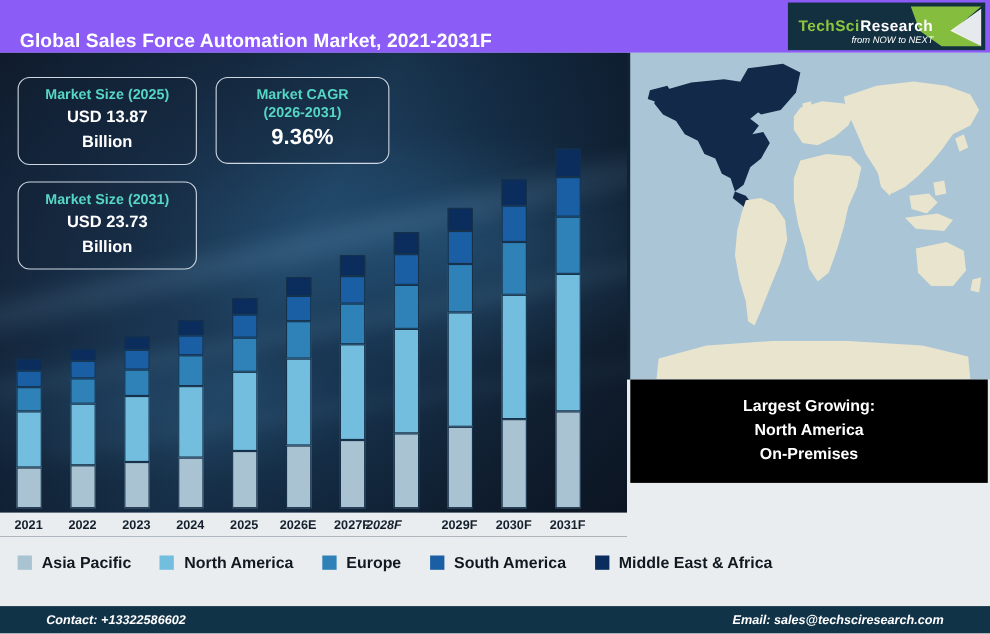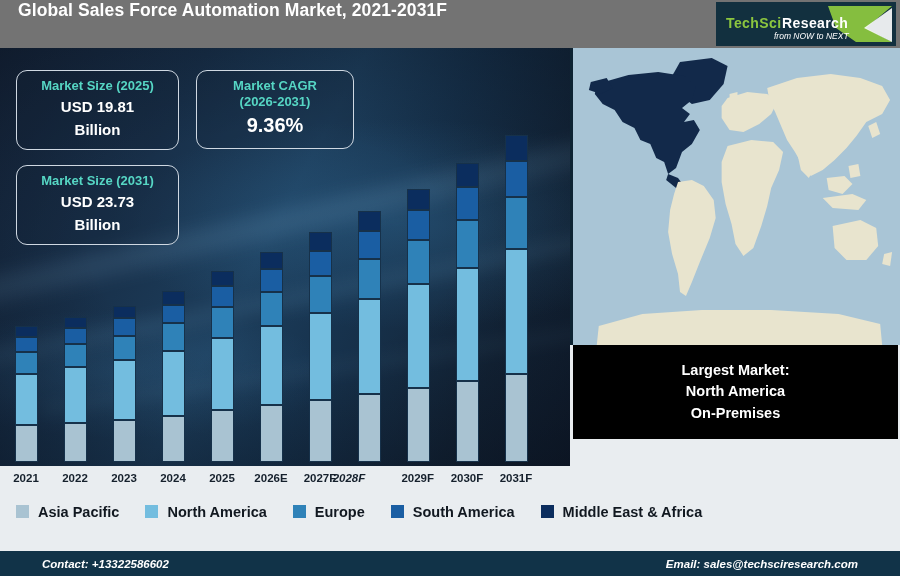--- a/index.html
+++ b/index.html
@@ -7,21 +7,21 @@
   html, body {
     width: 900px; height: 576px;
     font-family: "Liberation Sans", sans-serif;
     background: #e8ecef; overflow: hidden;
   }
   #page { position: relative; width: 900px; height: 576px; background: #e9edf0; }
 
   
   .header {
     position: absolute; left: 0; top: 0; width: 900px; height: 48px;
-    background: #737373; display: flex; align-items: flex-start;
+    background: #8b5cf6; display: flex; align-items: flex-end;
   }
   .header-title {
     color: #ffffff; font-size: 17.5px; font-weight: bold;
     margin-left: 18px; letter-spacing: .1px; white-space: nowrap;
   }
   .logo {
     position: absolute; right: 4px; top: 2px; width: 180px; height: 44px;
     overflow: hidden;
   }
   .logo svg { display: block; }
@@ -134,21 +134,21 @@
   </div>
 
   <div class="chart-panel">
     <div class="streak streak-a"></div>
     <div class="streak streak-b"></div>
     <div class="streak streak-c"></div>
     <div class="vignette"></div>
 
     <div class="kpi" id="kpi-size-2025">
       <div class="kpi-label">Market Size (2025)</div>
-      <div class="kpi-value">USD 19.81</div>
+      <div class="kpi-value">USD 13.87</div>
       <div class="kpi-value">Billion</div>
     </div>
 
     <div class="kpi" id="kpi-cagr">
       <div class="kpi-label">Market CAGR</div>
       <div class="kpi-label">(2026-2031)</div>
       <div class="kpi-value big">9.36%</div>
     </div>
 
     <div class="kpi" id="kpi-size-2031">
@@ -285,21 +285,21 @@
       <path fill="#e8e4ce" d="M262 178 L290 172 L306 180 L308 198 L296 212 L276 212 L264 200 Z"></path>
       <path fill="#e8e4ce" d="M314 206 L322 204 L320 218 L312 216 Z"></path>
 
       <path fill="#e8e4ce" d="M26 278 L70 266 L130 262 L200 262 L268 266 L310 276 L312 297 L24 297 Z"></path>
       <path fill="#e8e4ce" d="M158 46 L166 44 L166 54 L158 54 Z"></path>
       <path fill="#e8e4ce" d="M298 78 L306 74 L310 86 L302 90 Z"></path>
     </svg>
   </div>
 
   <div class="callout">
-    <div>Largest Market:</div>
+    <div>Largest Growing:</div>
     <div>North America</div>
     <div>On-Premises</div>
   </div>
 
   <div class="legend" id="legend">
       <div class="legend-item">
         <span class="swatch" style="background: rgb(169, 195, 210);"></span>
         <span class="legend-text">Asia Pacific</span>
       </div>
       <div class="legend-item">

